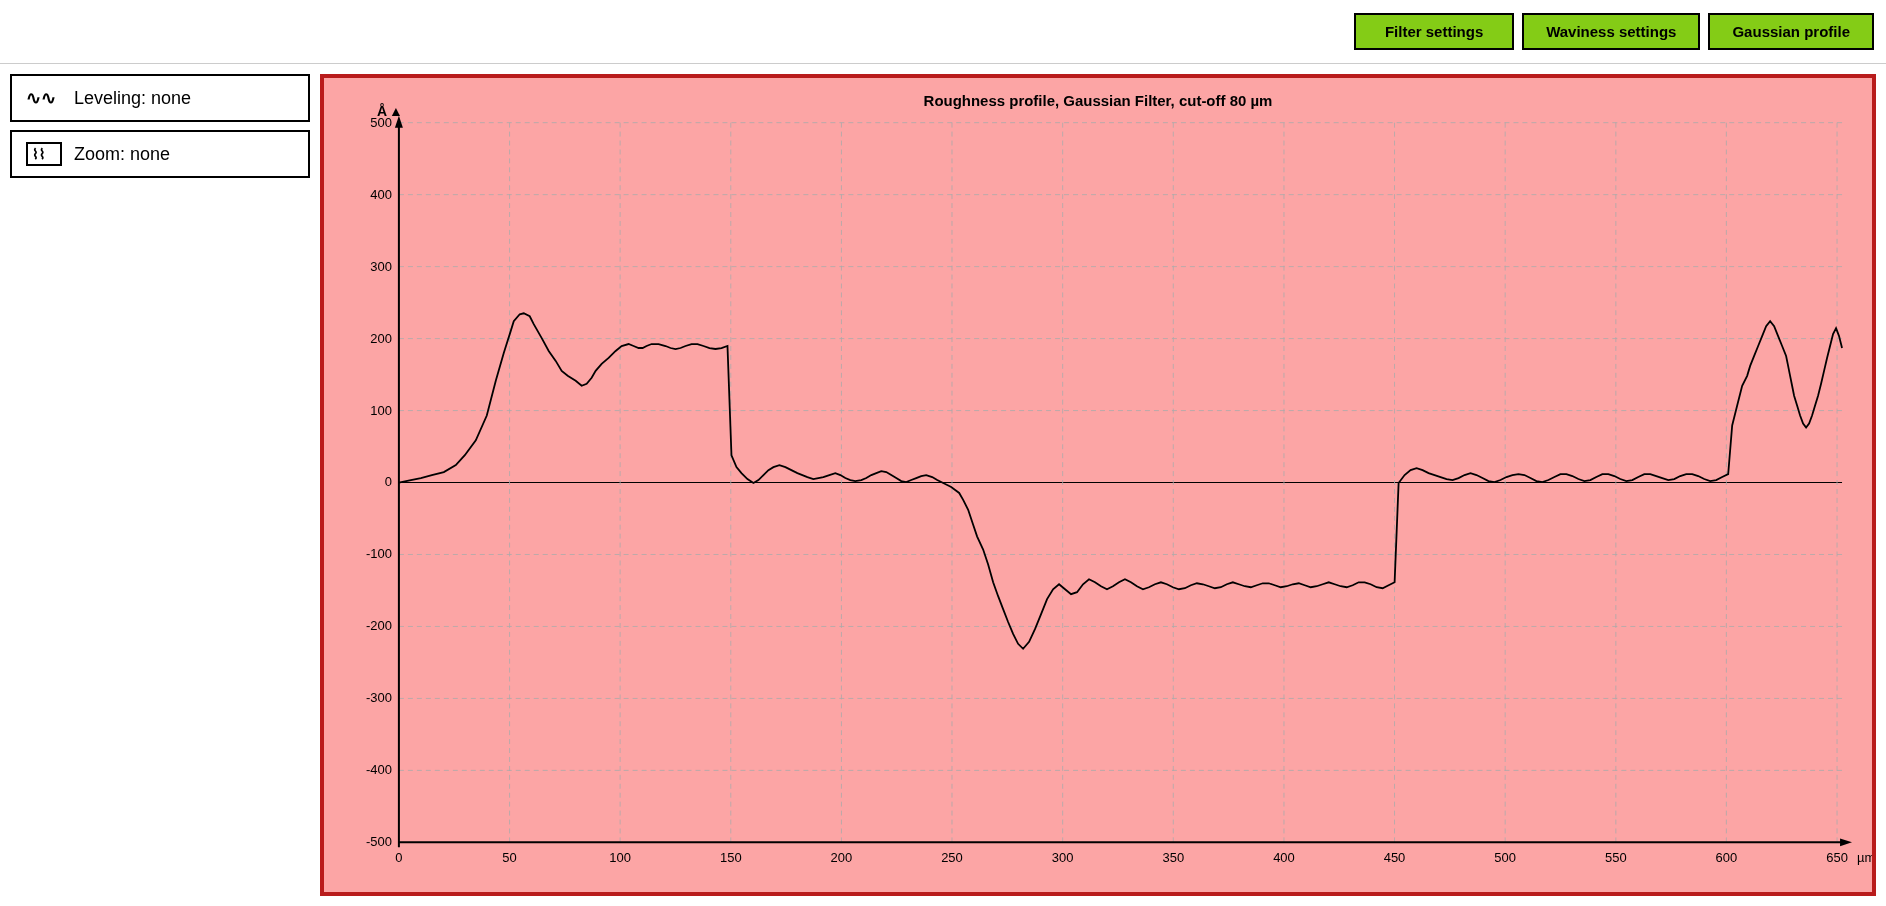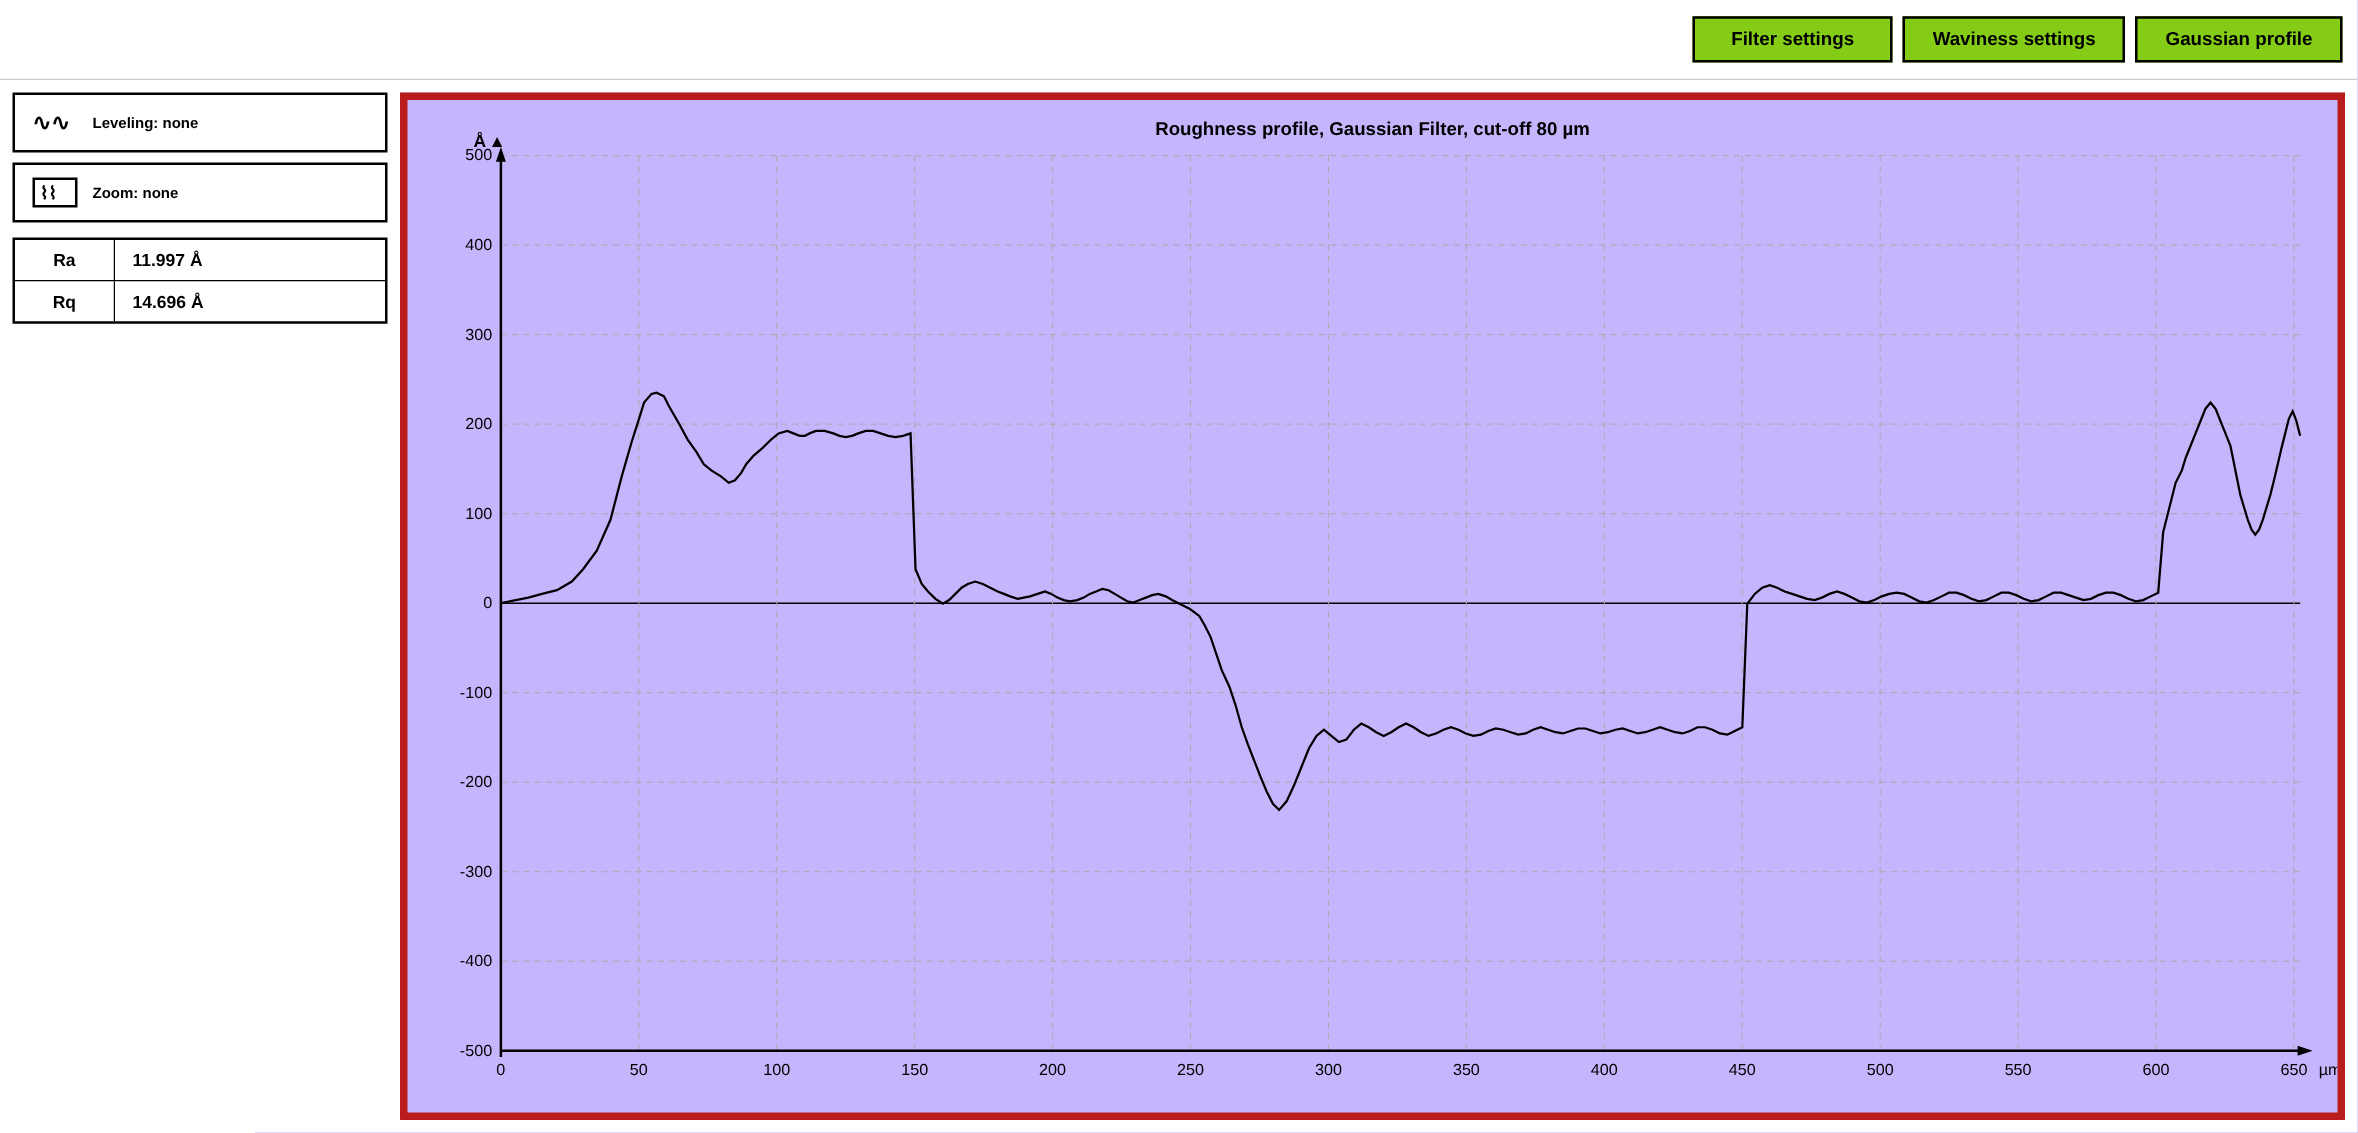--- a/index.html
+++ b/index.html
@@ -64,22 +64,22 @@
     }
 
     .panel-box .icon-area {
       font-size: 18px;
       font-weight: bold;
       color: #000;
       min-width: 36px;
     }
 
     .panel-box .label-text {
-      font-size: 12px;
-      font-weight: bold;
+      font-size: 18px;
+      font-weight: normal;
       color: #000;
     }
 
     .stats-table {
       border: 2px solid #000;
       background: #ffffff;
       margin-top: 4px;
     }
 
     .stats-row {
@@ -104,22 +104,22 @@
     .stats-value {
       padding: 8px 14px;
       font-size: 14px;
       font-weight: bold;
       text-align: left;
     }
 
     
     .chart-area {
       flex: 1;
-      border: 6px solid #b91c1c;
-      background: #c4b5fd;
+      border: 4px solid #b91c1c;
+      background: #fca5a5;
       position: relative;
       overflow: hidden;
     }
 
     svg.chart-svg {
       position: absolute;
       top: 0;
       left: 0;
       width: 100%;
       height: 100%;
@@ -141,30 +141,20 @@
     <div class="panel-box">
       <div class="icon-area">∿∿</div>
       <div class="label-text">Leveling: none</div>
     </div>
 
     <div class="panel-box">
       <div class="icon-area" style="border:2px solid #000; padding:2px 4px; font-size:14px;">⌇⌇</div>
       <div class="label-text">Zoom: none</div>
     </div>
 
-    <div class="stats-table">
-      <div class="stats-row">
-        <div class="stats-label">Ra</div>
-        <div class="stats-value">11.997 Å</div>
-      </div>
-      <div class="stats-row">
-        <div class="stats-label">Rq</div>
-        <div class="stats-value">14.696 Å</div>
-      </div>
-    </div>
 
   </div>
 
   <div class="chart-area">
     <svg class="chart-svg" viewBox="0 0 1550 820" preserveAspectRatio="none">
 
       <text x="775" y="28" text-anchor="middle" font-family="Arial" font-size="15" font-weight="bold" fill="#000">Roughness profile, Gaussian Filter, cut-off 80 µm</text>
 
       <defs>
         <pattern id="hgrid" width="110.38" height="72.5" patternUnits="userSpaceOnUse" x="75" y="45">

